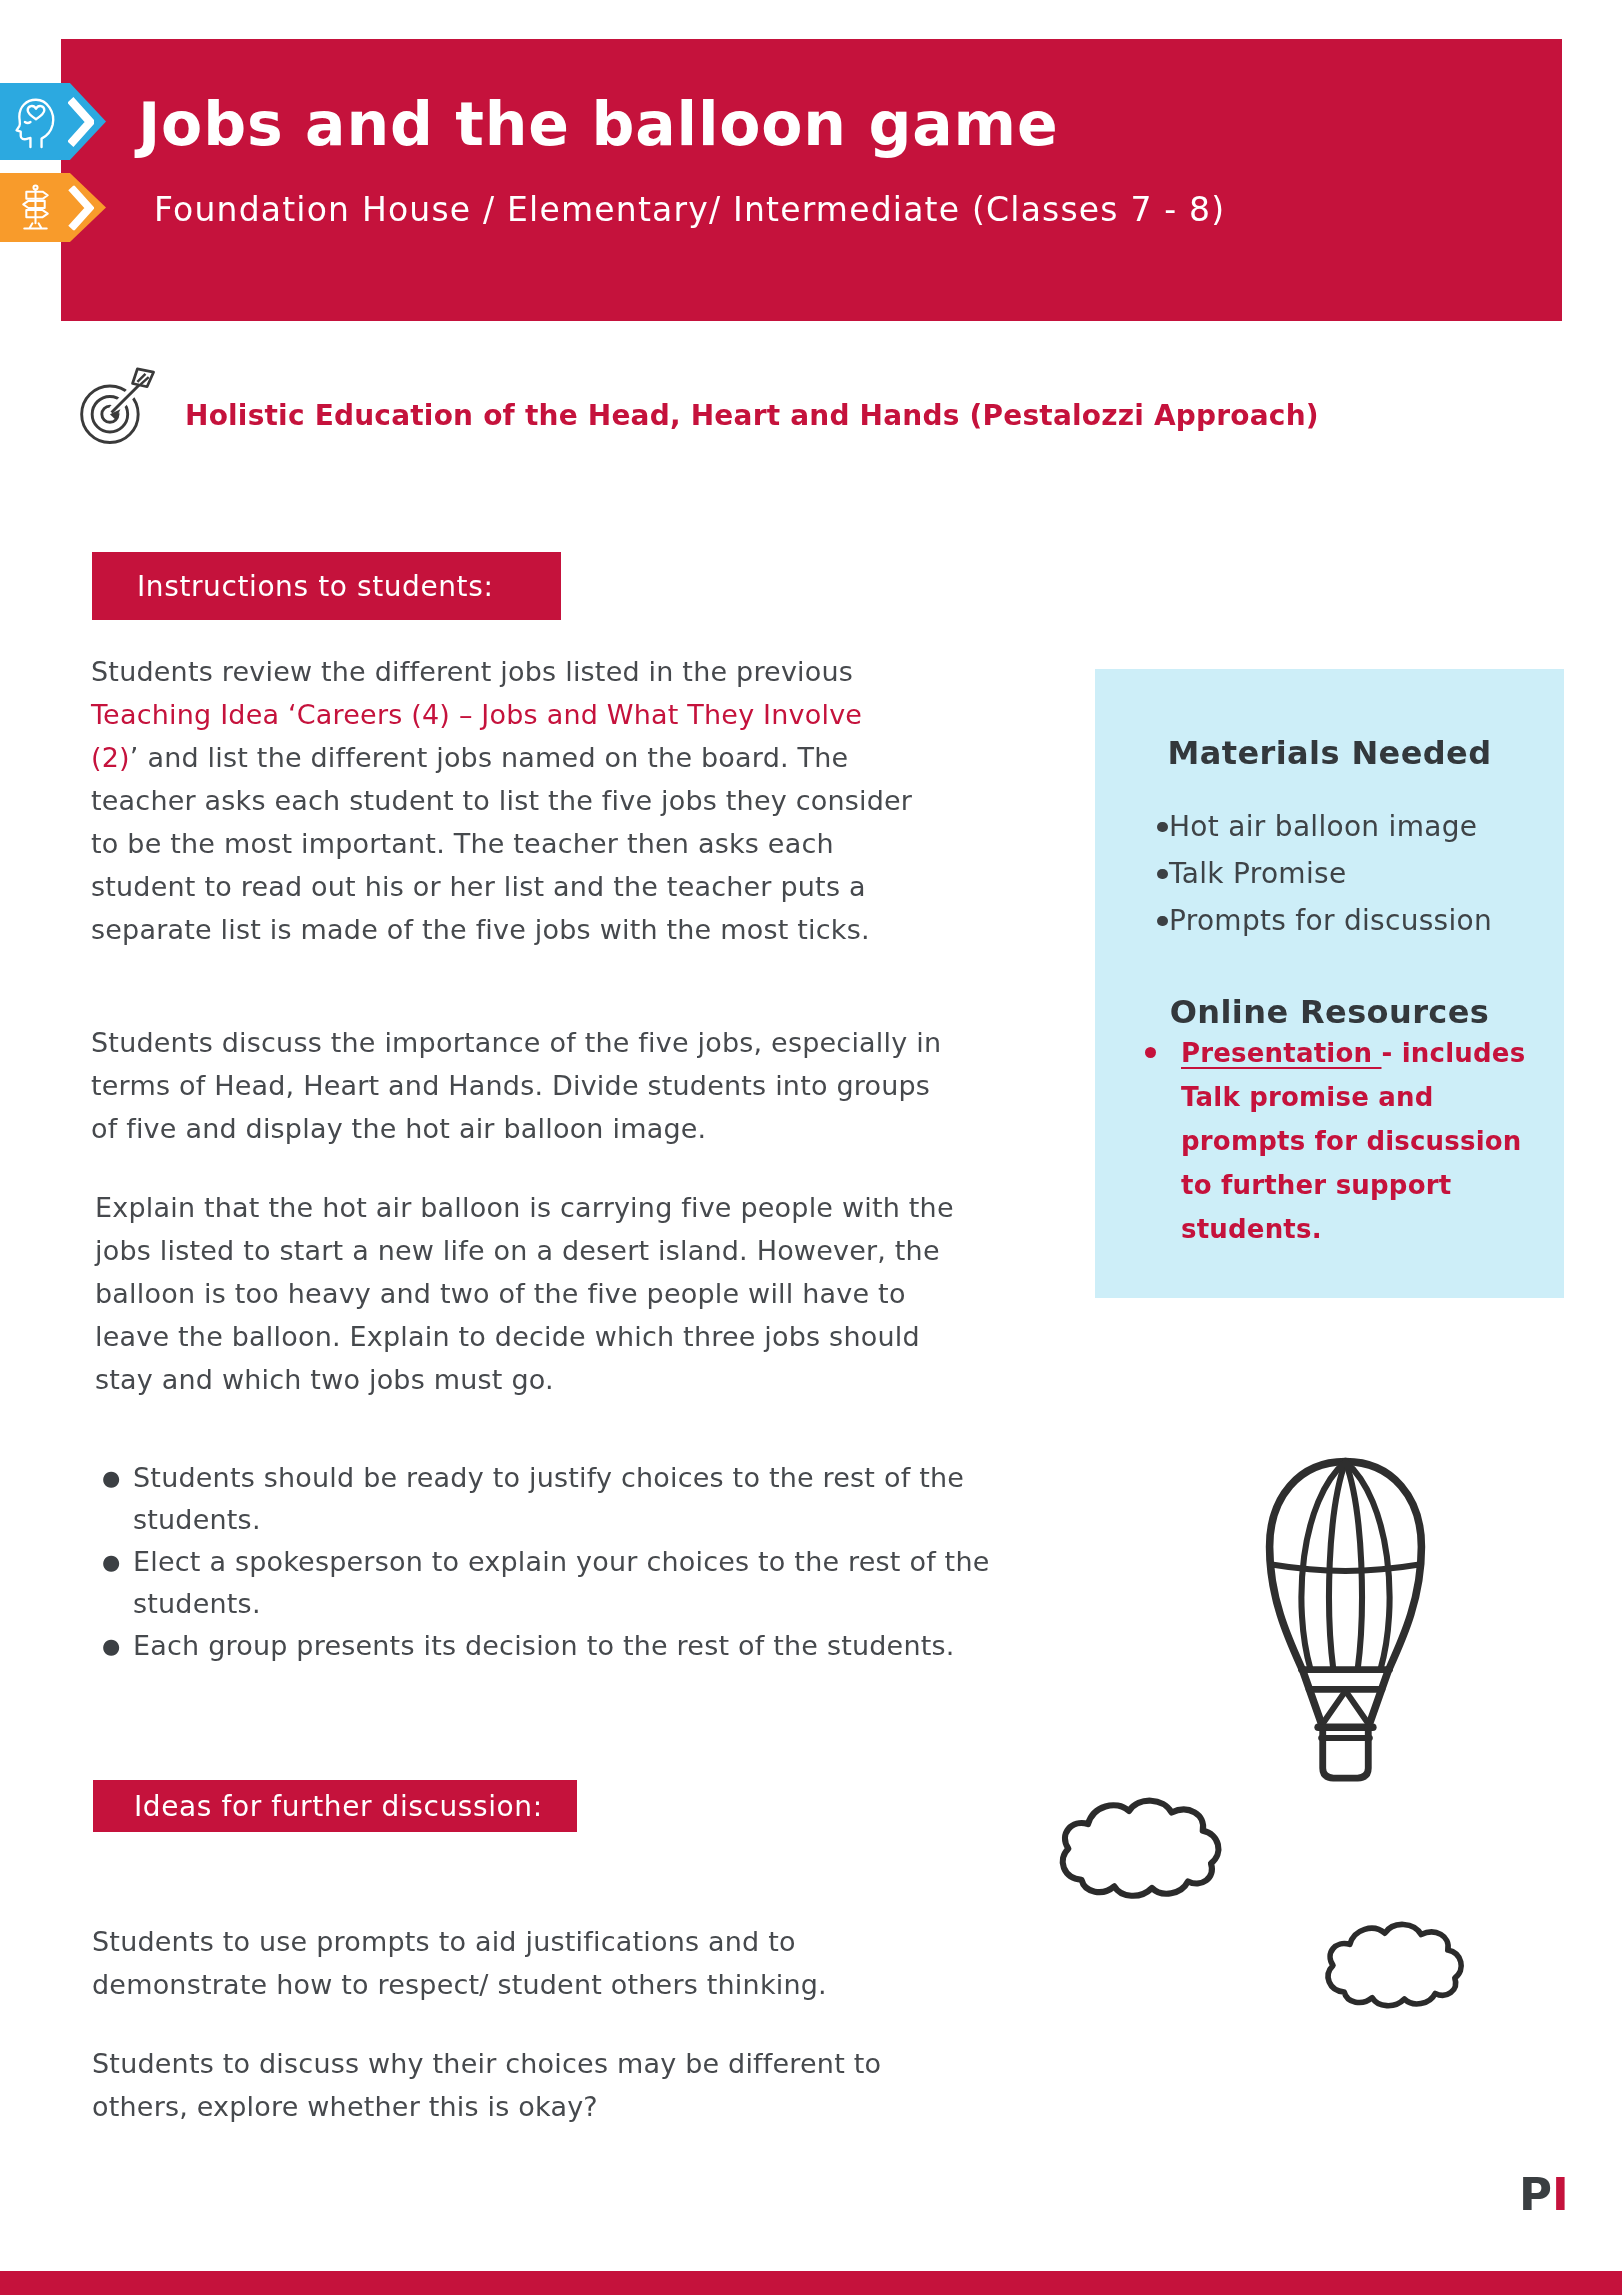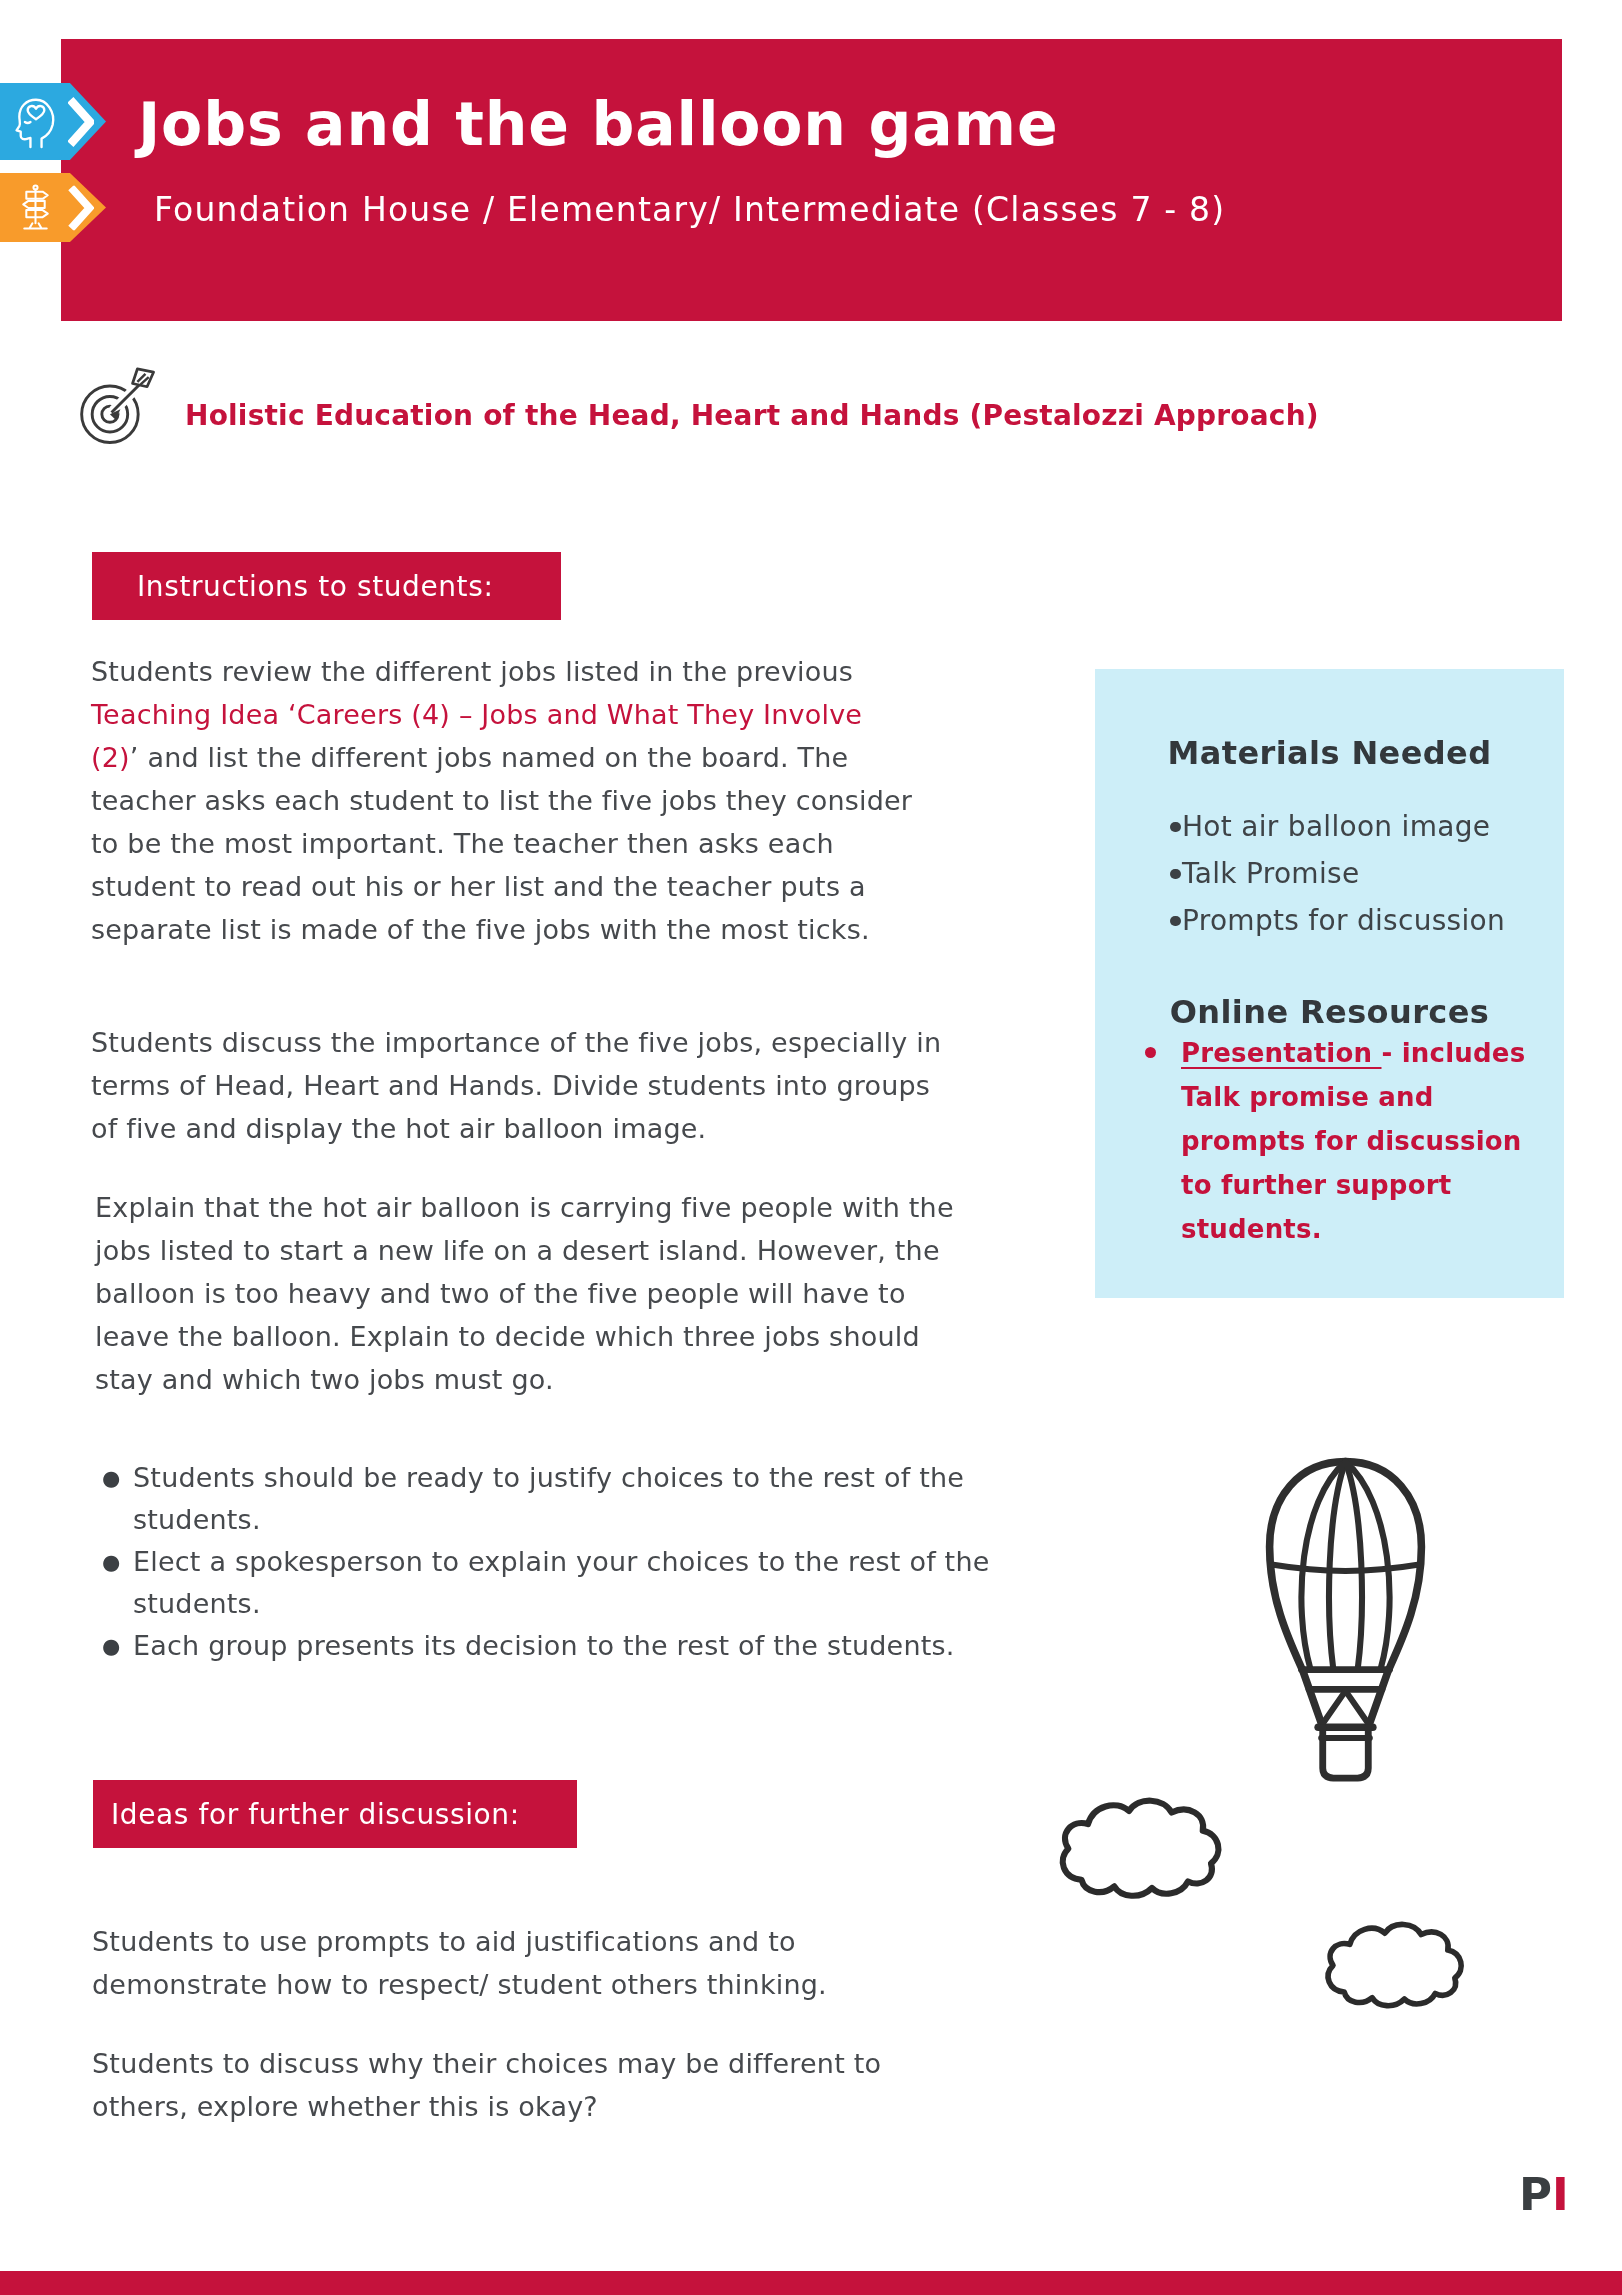--- a/index.html
+++ b/index.html
@@ -26,41 +26,41 @@
   .badge-orange{top:173px;height:69px;background:var(--orange);clip-path:polygon(0 0,66% 0,100% 50%,66% 100%,0 100%);}
   .badge svg{display:block;}
   .badge .glyph{position:absolute;left:11.4px;top:50%;transform:translateY(-50%);}
   .badge .chev{position:absolute;left:68px;top:50%;transform:translateY(-50%);}
   
   .approach-icon{position:absolute;left:76px;top:364px;}
   .approach-label{position:absolute;left:185px;top:399px;font-size:28px;font-weight:700;color:var(--red);letter-spacing:0.2px;white-space:nowrap;}
   
   .label-box{position:absolute;background:var(--red);color:#fff;display:flex;align-items:center;font-size:28px;letter-spacing:0.6px;margin-top:24px;}
   .box-instructions{left:92px;top:528px;width:469px;height:68px;padding-left:45px;}
-  .box-ideas{left:93px;top:1756px;width:484px;height:68px;padding-left:18px;}
+  .box-ideas{left:93px;top:1756px;width:484px;height:52px;padding-left:41px;}
   
   .para{position:absolute;color:var(--body);font-size:27px;letter-spacing:0.2px;}
   .para .line{height:43px;line-height:43px;white-space:nowrap;}
   .red-bold{color:var(--red);font-weight:400;}
   #p1{left:91px;top:650px;}
   #p2{left:91px;top:1021px;}
   #p3{left:95px;top:1186px;}
   #p4{left:92px;top:1920px;}
   #p5{left:92px;top:2042px;}
   
   .bullets{position:absolute;left:102px;top:1457px;color:var(--body);font-size:27px;letter-spacing:0.2px;}
   .bullet-item{display:flex;}
   .bullet-item .dot{width:31px;line-height:42px;font-size:21px;color:#3c4044;}
   .bullet-item .blines .line{height:42px;line-height:42px;white-space:nowrap;}
   
   .sidebar{position:absolute;left:1095px;top:669px;width:469px;height:629px;background:var(--lightblue);}
   .side-title{margin-top:65px;text-align:center;font-size:32px;font-weight:700;color:var(--dark);letter-spacing:0.4px;}
   .side-title.second{margin-top:49px;}
   ul.materials{margin-top:31px;list-style:none;}
-  ul.materials li{position:relative;padding-left:74px;font-size:28px;color:#3E4347;line-height:47px;letter-spacing:0.3px;white-space:nowrap;margin-left:13px;}
+  ul.materials li{position:relative;padding-left:74px;font-size:28px;color:#3E4347;line-height:47px;letter-spacing:0.3px;white-space:nowrap;}
   ul.materials li::before{content:"";position:absolute;left:62px;top:18.7px;width:10.5px;height:10.5px;border-radius:50%;background:#3c4044;}
   .resource{position:relative;padding-left:86px;}
   .resource::before{content:"";position:absolute;left:50px;top:16px;width:11.4px;height:11.4px;border-radius:50%;background:var(--red);}
   .resource .rline{font-size:26px;font-weight:700;color:var(--red);line-height:44px;letter-spacing:0.2px;white-space:nowrap;}
   a.rlink{color:var(--red);text-decoration:underline;text-underline-offset:4.9px;cursor:pointer;}
   
   .illus{position:absolute;}
   #balloon{left:1254px;top:1451px;}
   #cloud1{left:1052px;top:1779px;}
   #cloud2{left:1319px;top:1899px;}

